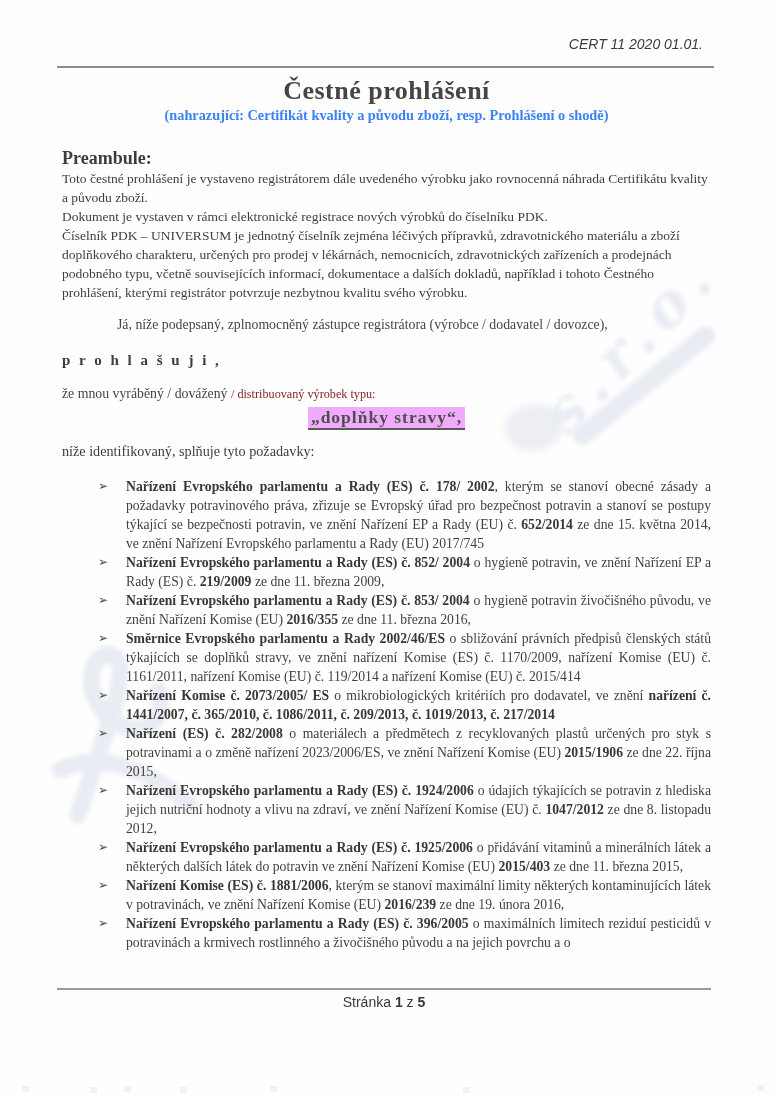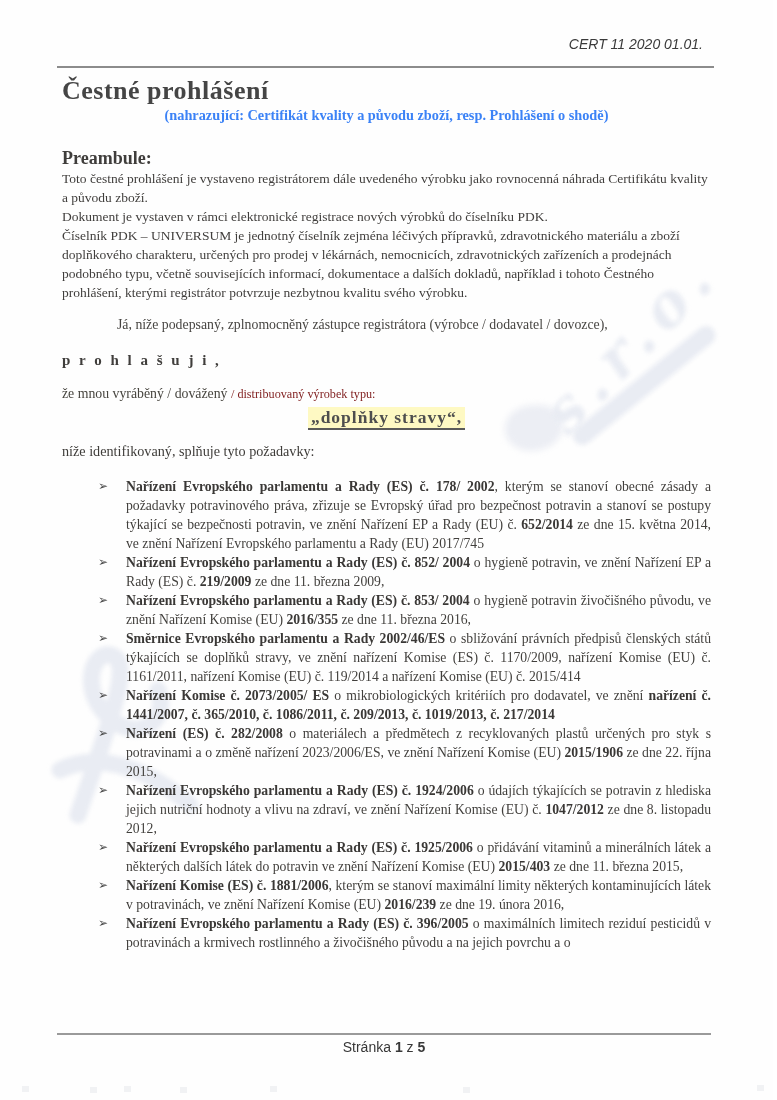--- a/index.html
+++ b/index.html
@@ -19,44 +19,44 @@
            border-radius:50% 40% 55% 45%;filter:blur(3px);}
 
   
   .content{position:relative;z-index:1;padding:0 62px;}
   .doc-code{padding-top:36px;text-align:right;padding-right:8px;
             font-family:"Liberation Sans", sans-serif;font-style:italic;
             font-size:14px;color:#3a3a3a;}
   .rule{border:0;border-top:2px solid #8c8c8c;margin:14px 0 0 0;}
   .rule-top{margin-left:-5px;margin-right:-3px;}
 
-  .doc-title{margin-top:8px;font-size:26px;font-weight:bold;
+  .doc-title{margin-top:8px;text-align:center;font-size:26px;font-weight:bold;
              color:#454545;letter-spacing:0.5px;}
   .doc-subtitle{text-align:center;font-size:14.3px;font-weight:bold;color:#3b82f6;margin-top:1px;}
 
   .preambule-heading{margin-top:24px;font-size:18px;font-weight:bold;color:#3f3d3b;}
   .preamble p{margin:0;font-size:13.5px;font-weight:normal;line-height:19px;color:#403e3c;}
 
   .intro-line{margin-top:15px;padding-left:55px;font-size:13.8px;color:#474542;}
   .verb-line{margin-top:19px;text-align:left;font-size:15px;font-weight:bold;
              letter-spacing:2.5px;color:#403e3c;}
   .product-line{margin-top:17px;font-size:13.8px;color:#47453f;}
   .product-line .alt-font{font-family:Liberation Serif, serif;font-size:12.2px;color:#7f1d1d;}
   .product-type-row{text-align:center;margin-top:5px;}
   .product-type{display:inline-block;font-size:17.5px;font-weight:bold;letter-spacing:1px;
-                color:#4e4e4e;background:#fef9c3;border-bottom:2.5px solid #5a5a5a;padding:0 3px;}
+                color:#4e4e4e;background:#f0abfc;border-bottom:2.5px solid #5a5a5a;padding:0 3px;}
   .requirements-line{margin-top:13px;font-size:14.2px;color:#3e3c39;}
 
   .regulations{list-style:none;margin:17px 0 0 0;padding:0 0 0 64px;}
   .regulations li{position:relative;text-align:justify;font-size:13.7px;line-height:19px;color:#413f3c;}
   .regulations li b{color:#3a3836;}
   .regulations .bullet{position:absolute;left:-28px;top:0;font-size:12px;color:#4a4a4a;}
 
   
-  .footer{position:absolute;left:57px;right:62px;top:1033px;z-index:1;}
+  .footer{position:absolute;left:57px;right:62px;top:988px;z-index:1;}
   .footer-rule{border:0;border-top:2px solid #9a9a9a;margin:0;}
   .footer-text{margin-top:4px;text-align:center;font-family:"Liberation Sans", sans-serif;
                font-size:14px;color:#383838;}
   .footer-text b{font-weight:bold;}
 
   .bottom-speckles{position:absolute;left:0;top:1083px;width:777px;height:14px;z-index:0;}
   .speckle{position:absolute;width:7px;height:6px;background:#f1f2f4;}
 </style>
 </head>
 <body>

